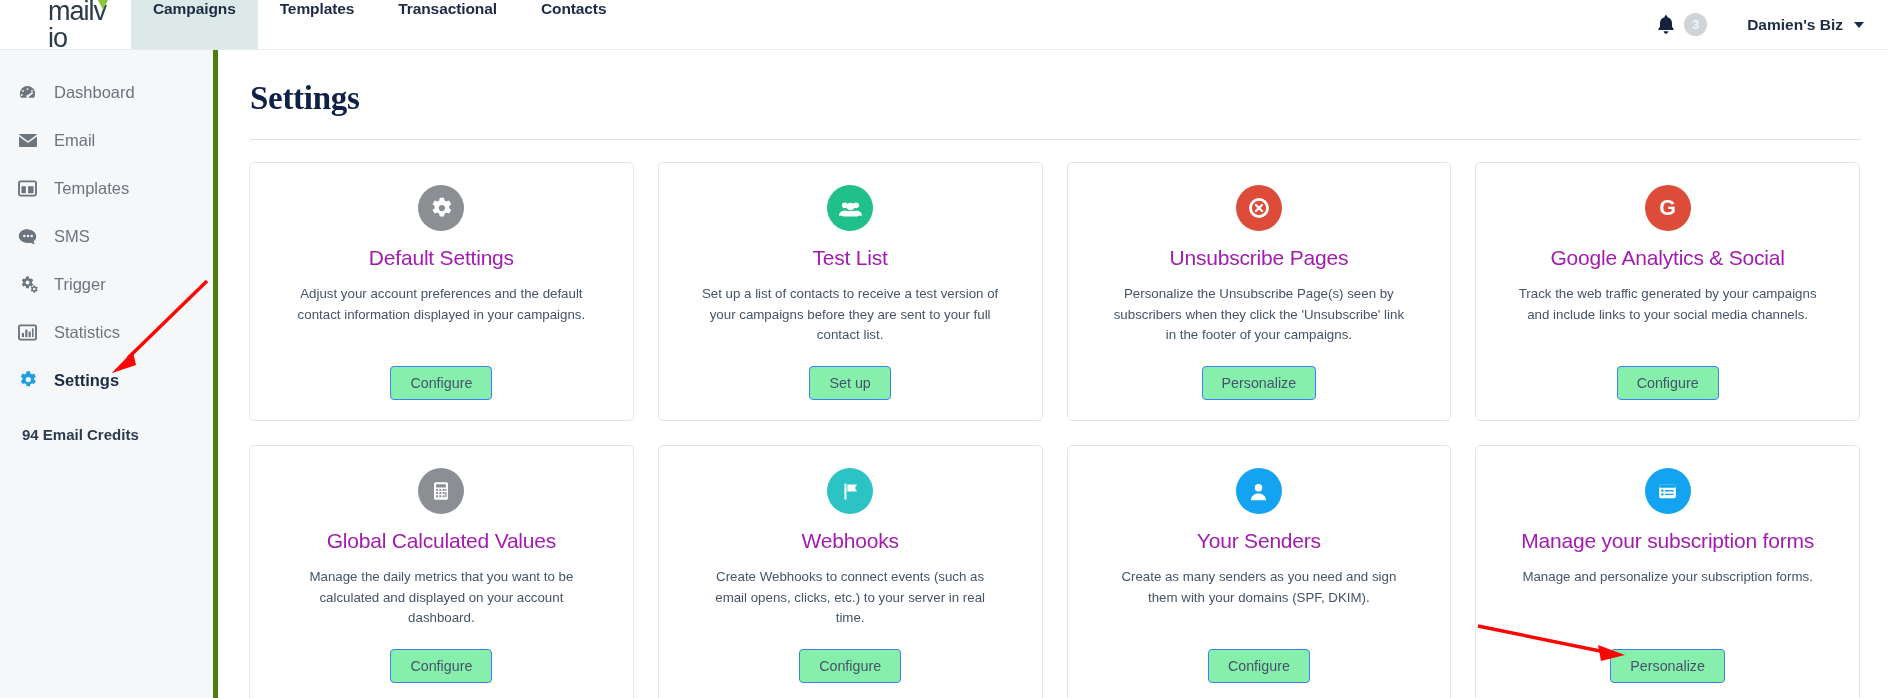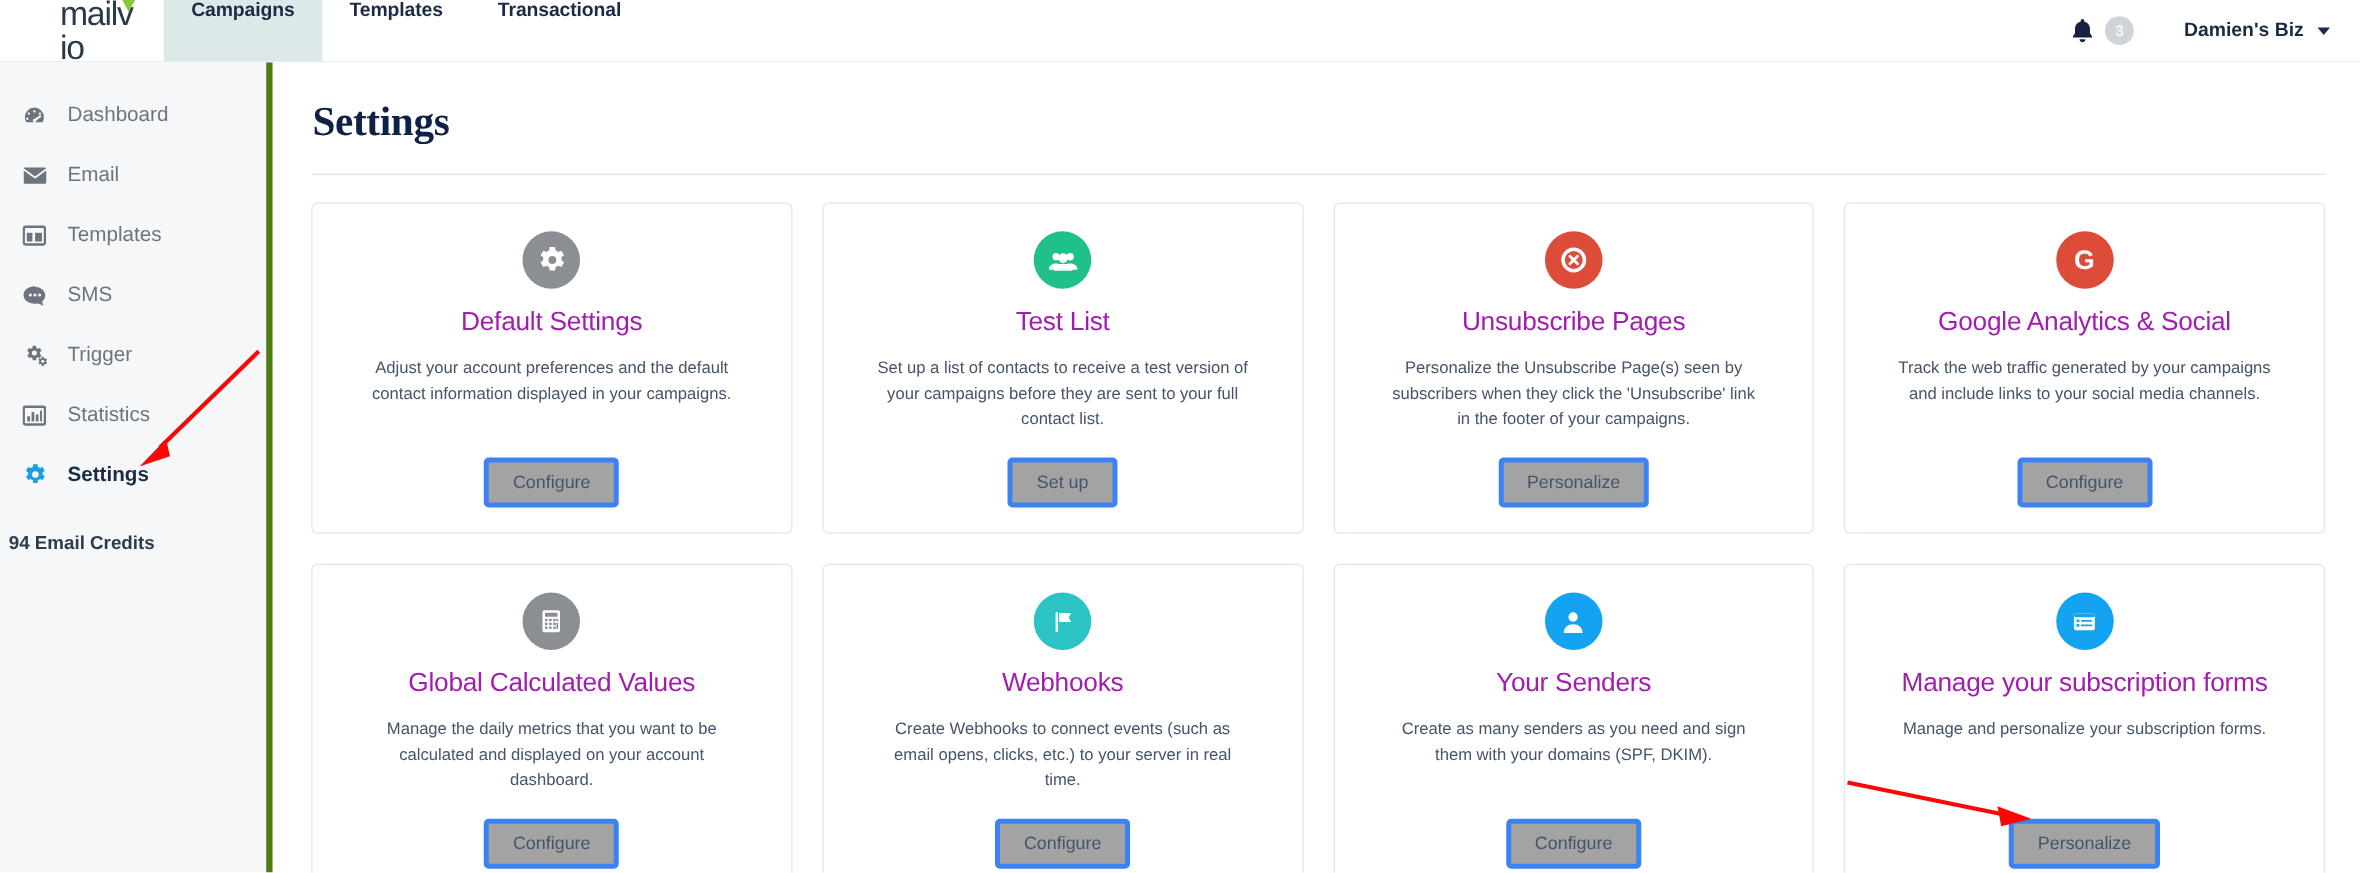--- a/index.html
+++ b/index.html
@@ -67,21 +67,21 @@
     height: 48px; padding-left: 17px; cursor: pointer;
     font-size: 16.5px; color: #6c757d; font-weight: 400;
   }
   .side-item .s-ico {
     width: 21px; display: flex; align-items: center; justify-content: center;
     color: #6c757d;
   }
   .side-item.active { color: #1c2b45; font-weight: 700; }
   .side-item.active .s-ico { color: #1c9fe0; }
   .credits {
-    margin-top: 22px; padding-left: 7px;
+    margin-top: 22px; padding-left: 22px;
     font-size: 15px; font-weight: 700; color: #2d3b4e;
   }
 
   
   .main { position: absolute; top: 50px; left: 219px; right: 0; bottom: 0; background:#fff; }
   .page-title {
     font-family: "Liberation Serif", serif;
     font-size: 33px; font-weight: 700; color: #0f2147;
     padding: 30px 0 0 31px; letter-spacing: -0.3px;
   }
@@ -113,21 +113,21 @@
   .card-title {
     font-size: 21px; color: #a21caf; font-weight: 400;
     line-height: 1.2; margin-bottom: 14px; letter-spacing: -0.2px;
   }
   .card-desc {
     font-size: 13.3px; color: #45546a; line-height: 1.55;
     max-width: 300px;
   }
   .card-btn {
     margin-top: auto;
-    border: 4px solid #3b82f6; background: #a3a3a3; border-radius: 4px;
+    border: 1px solid #3b82f6; background: #86efac; border-radius: 4px;
     padding: 8px 19px; font-size: 14.3px; color: #45546a;
     font-family: "Liberation Sans", sans-serif; cursor: pointer;
   }
   .btn-spacer { height: 20px; }
 
   
   .anno { position: absolute; top: 0; left: 0; width: 1888px; height: 698px; pointer-events: none; }
 </style>
 </head>
 <body>
@@ -145,20 +145,23 @@
 
     <div class="navtabs">
       <div class="navtab active">
           <span>Campaigns</span>
         </div>
       <div class="navtab">
           <span>Templates</span>
         </div>
       <div class="navtab">
           <span>Transactional</span>
+        </div>
+      <div class="navtab">
+          <span>Contacts</span>
         </div>
     </div>
 
     <div class="topright">
       <div class="bell-wrap">
         <svg width="20" height="22" viewBox="0 0 20 22">
           <path d="M10 1.2c-.8 0-1.4.6-1.4 1.4v.6C5.9 3.8 4 6.2 4 9.1v3.4l-1.6 2.4c-.3.5 0 1.1.6 1.1h14c.6 0 .9-.6.6-1.1L16 12.5V9.1c0-2.9-1.9-5.3-4.6-5.9v-.6c0-.8-.6-1.4-1.4-1.4z" fill="#16213e"></path>
           <path d="M7.6 17.3c.2 1.4 1.2 2.4 2.4 2.4s2.2-1 2.4-2.4z" fill="#16213e"></path>
         </svg>
         <div class="badge">3</div>

